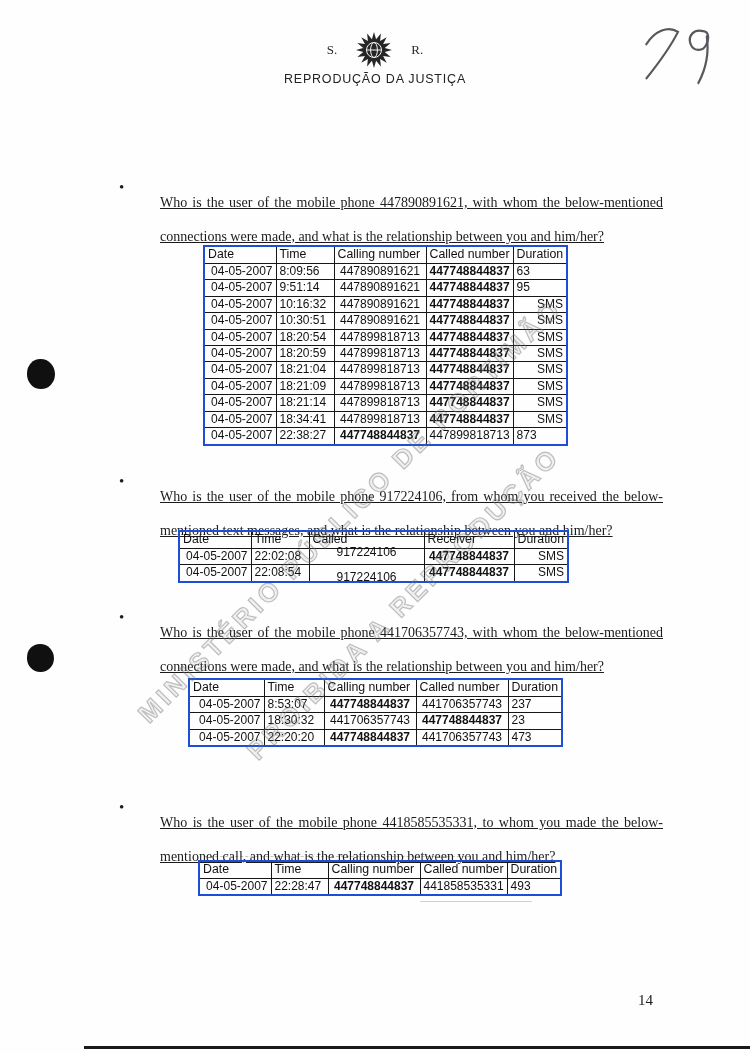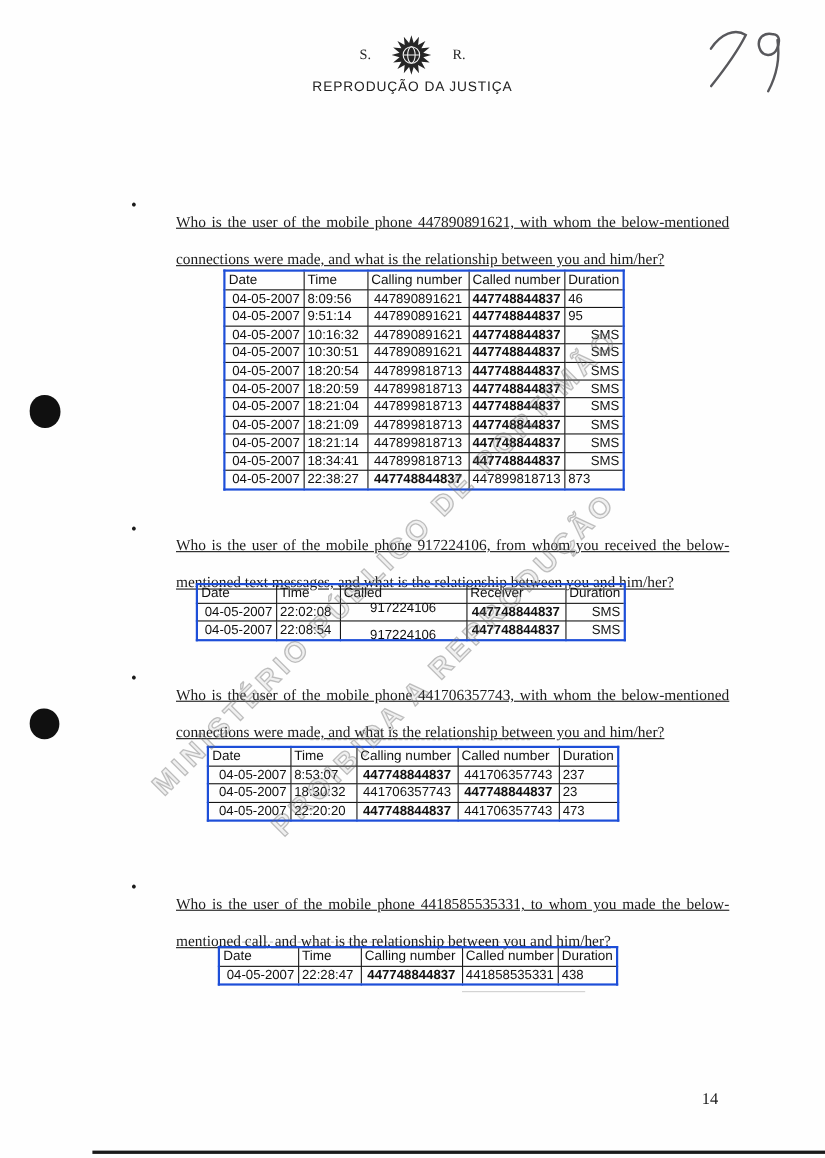--- a/index.html
+++ b/index.html
@@ -105,21 +105,21 @@
             <th>Called number</th>
             <th>Duration</th>
           </tr>
         </thead>
         <tbody>
           <tr>
             <td class="al"><span>04-05-2007</span></td>
             <td class="ar"><span>8:09:56</span></td>
             <td class="ac"><span>447890891621</span></td>
             <td class="ac"><span class="bold">447748844837</span></td>
-            <td class="ar"><span>46</span></td>
+            <td class="ar"><span>63</span></td>
           </tr>
           <tr>
             <td class="al"><span>04-05-2007</span></td>
             <td class="ar"><span>9:51:14</span></td>
             <td class="ac"><span>447890891621</span></td>
             <td class="ac"><span class="bold">447748844837</span></td>
             <td class="ar"><span>95</span></td>
           </tr>
           <tr>
             <td class="al"><span>04-05-2007</span></td>
@@ -298,21 +298,21 @@
             <th>Called number</th>
             <th>Duration</th>
           </tr>
         </thead>
         <tbody>
           <tr>
             <td class="al"><span>04-05-2007</span></td>
             <td class="ar"><span>22:28:47</span></td>
             <td class="ac"><span class="bold">447748844837</span></td>
             <td class="ac"><span>441858535331</span></td>
-            <td class="ar"><span>438</span></td>
+            <td class="ar"><span>493</span></td>
           </tr>
         </tbody>
       </table>
   </div>
 
   <div class="wm wm1">MINISTÉRIO PÚBLICO DE PORTIMÃO</div>
   <div class="wm wm2">PROIBIDA A REPRODUÇÃO</div>
 
   <div class="dot dot1"></div>
   <div class="dot dot2"></div>

